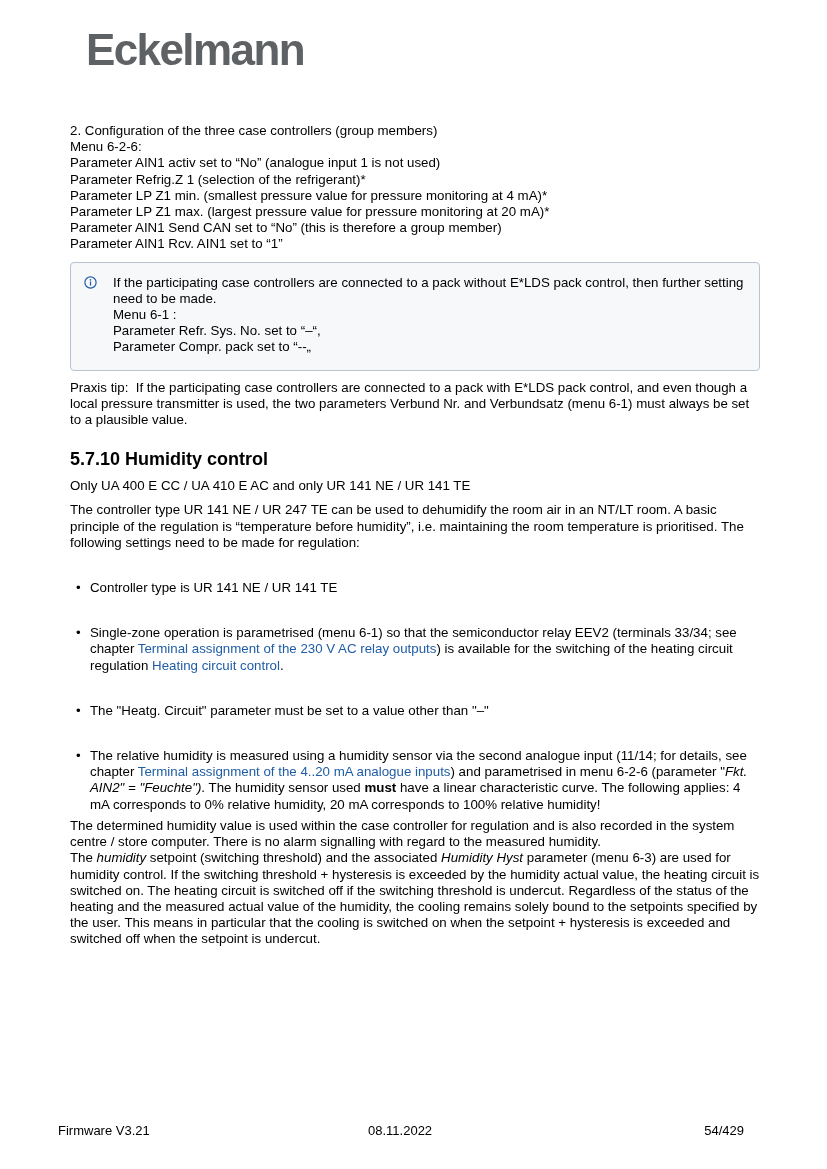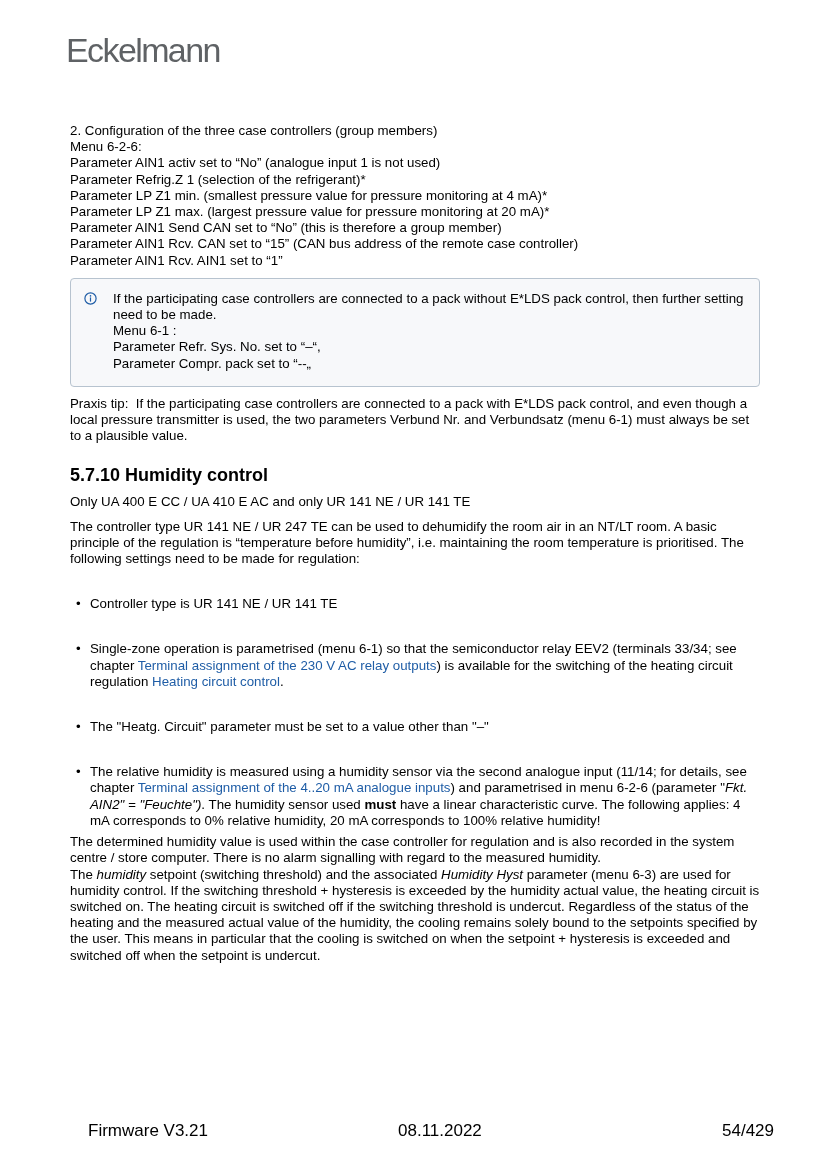--- a/index.html
+++ b/index.html
@@ -1,23 +1,23 @@
 <!DOCTYPE html>
 <html><head>
 <meta charset="utf-8">
 <style>
   html, body { margin: 0; padding: 0; background: #ffffff; }
   body {
     width: 827px; height: 1169px; position: relative; overflow: hidden;
     font-family: "Liberation Sans", sans-serif; color: #000; font-size: 13.3px; line-height: 16.2px;
   }
   .logo {
-    position: absolute; left: 66px; top: 42px;
-    font-family: "Liberation Sans", sans-serif; font-weight: normal;
-    font-size: 34px; letter-spacing: -1.6px; color: #5f6265;
+    position: absolute; left: 86px; top: 42px;
+    font-family: "Liberation Sans", sans-serif; font-weight: bold;
+    font-size: 44px; letter-spacing: -1.6px; color: #5f6265;
   }
   .content { position: absolute; left: 70px; top: 123px; width: 690px; }
   .para { margin: 0; }
   .bold { font-weight: normal; }
   .note {
     margin-top: 9px; margin-bottom: 9px;
     border: 1px solid #b7c3cf; border-radius: 4px; background: #f7f8fa;
     padding: 12px 14px 14px 42px; position: relative;
   }
   .note .icon {
@@ -25,40 +25,39 @@
   }
   .link { color: #1f5da6; text-decoration: none; cursor: pointer; }
   .gap8 { margin-top: 8px; }
   h2 {
     font-size: 18px; font-weight: bold; margin: 22px 0 10px 0; line-height: 18px;
   }
   ul { margin: 6px 0 5px 0; padding-left: 20px; list-style: none; }
   ul li { position: relative; margin-top: 29px; }
   ul li::before { content: "•"; position: absolute; left: -14px; }
   .footer {
-    position: absolute; top: 1123px; left: 88px; width: 686px;
-    font-size: 17px; display: flex; justify-content: space-between;
+    position: absolute; top: 1123px; left: 58px; width: 686px;
+    font-size: 13px; display: flex; justify-content: space-between;
   }
   .footer span:nth-child(2) { position: absolute; left: 310px; }
 </style>
 </head>
 <body>
 
 <div class="logo">Eckelmann</div>
 
 <div class="content">
   <div>
     <p class="para bold">2. Configuration of the three case controllers (group members)</p>
     <p class="para">Menu 6-2-6:</p>
     <p class="para">Parameter AIN1 activ set to “No” (analogue input 1 is not used)</p>
     <p class="para">Parameter Refrig.Z 1 (selection of the refrigerant)*</p>
     <p class="para">Parameter LP Z1 min. (smallest pressure value for pressure monitoring at 4 mA)*</p>
     <p class="para">Parameter LP Z1 max. (largest pressure value for pressure monitoring at 20 mA)*</p>
     <p class="para">Parameter AIN1 Send CAN set to “No” (this is therefore a group member)</p>
-    <p class="para">Parameter AIN1 Rcv. CAN set to “15” (CAN bus address of the remote case controller)</p>
     <p class="para">Parameter AIN1 Rcv. AIN1 set to “1”</p>
   </div>
 
   <div class="note">
     <span class="icon">
       <svg width="13" height="13" viewBox="0 0 13 13">
         <circle cx="6.5" cy="6.5" r="5.6" fill="none" stroke="#1f5da6" stroke-width="1.2"></circle>
         <circle cx="6.5" cy="3.9" r="0.8" fill="#1f5da6"></circle>
         <rect x="5.9" y="5.4" width="1.2" height="4.2" fill="#1f5da6"></rect>
       </svg>

